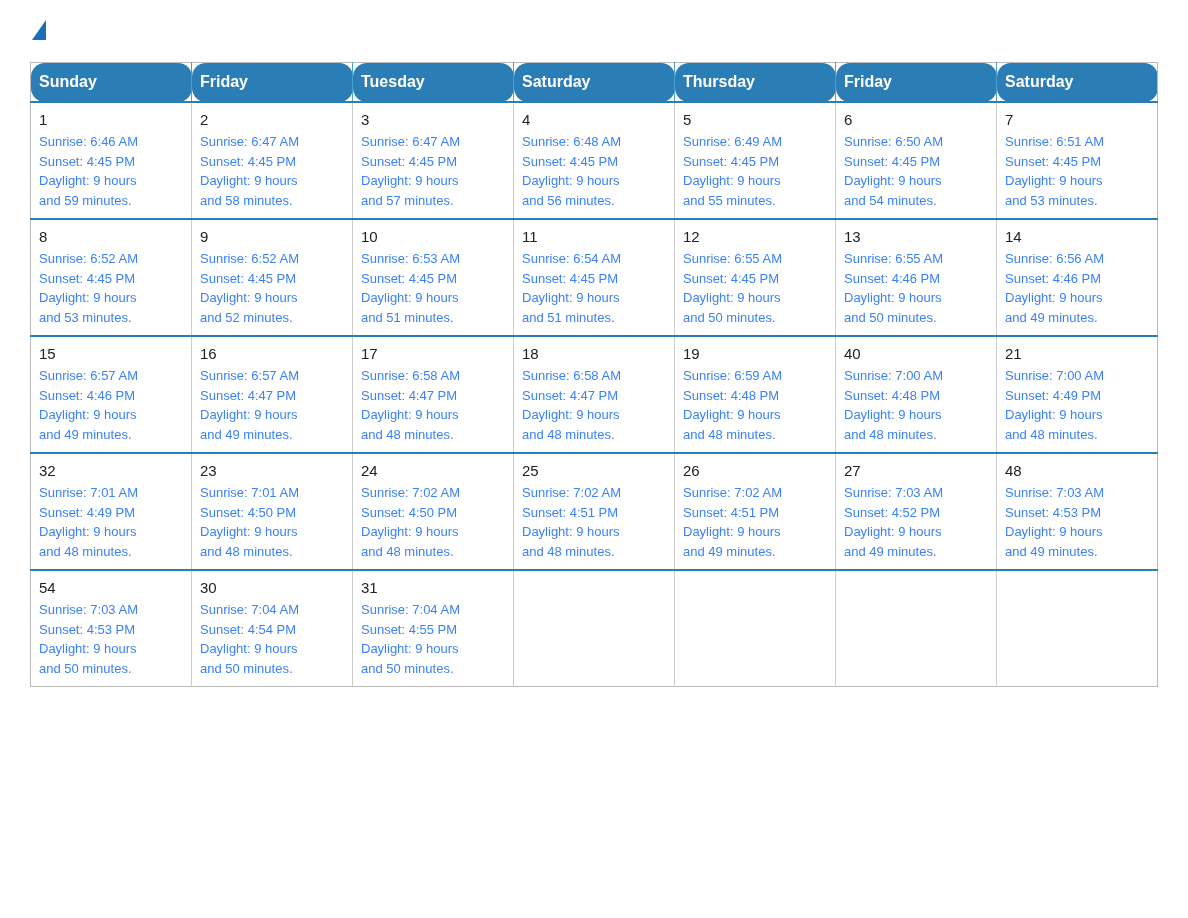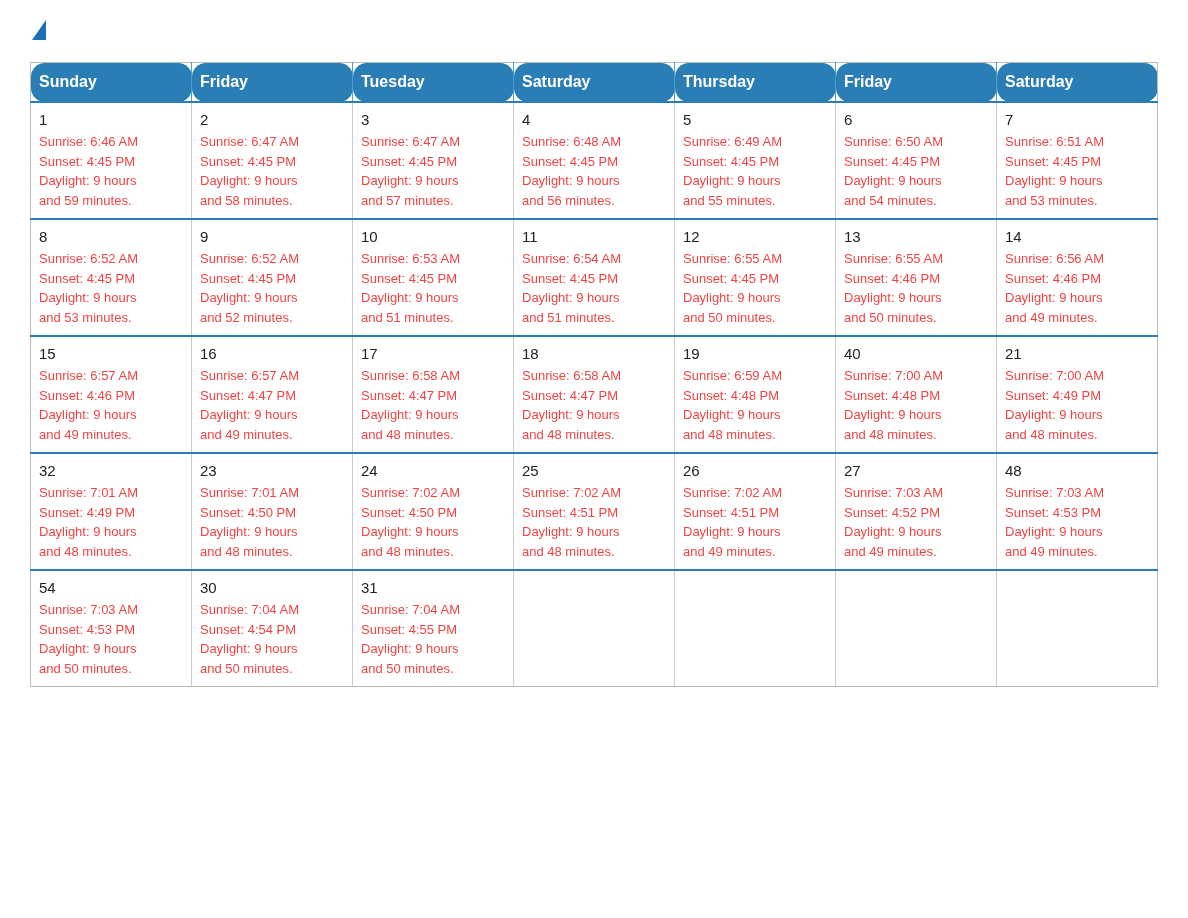--- a/index.html
+++ b/index.html
@@ -98,21 +98,21 @@
     }
     .day-number {
       font-size: 15px;
       font-weight: normal;
       margin-bottom: 4px;
       display: block;
     }
     .day-info {
       font-size: 13px;
       line-height: 1.5;
-      color: #ef4444;
+      color: #3b82f6;
     }
   </style>
 </head>
 <body>
 
 <div class="header">
   <div class="logo">
     <div style="display:flex; flex-direction:column; align-items:flex-start; line-height:1;">
       <div style="display:flex; align-items:center;">
         <span class="logo-general"></span>

